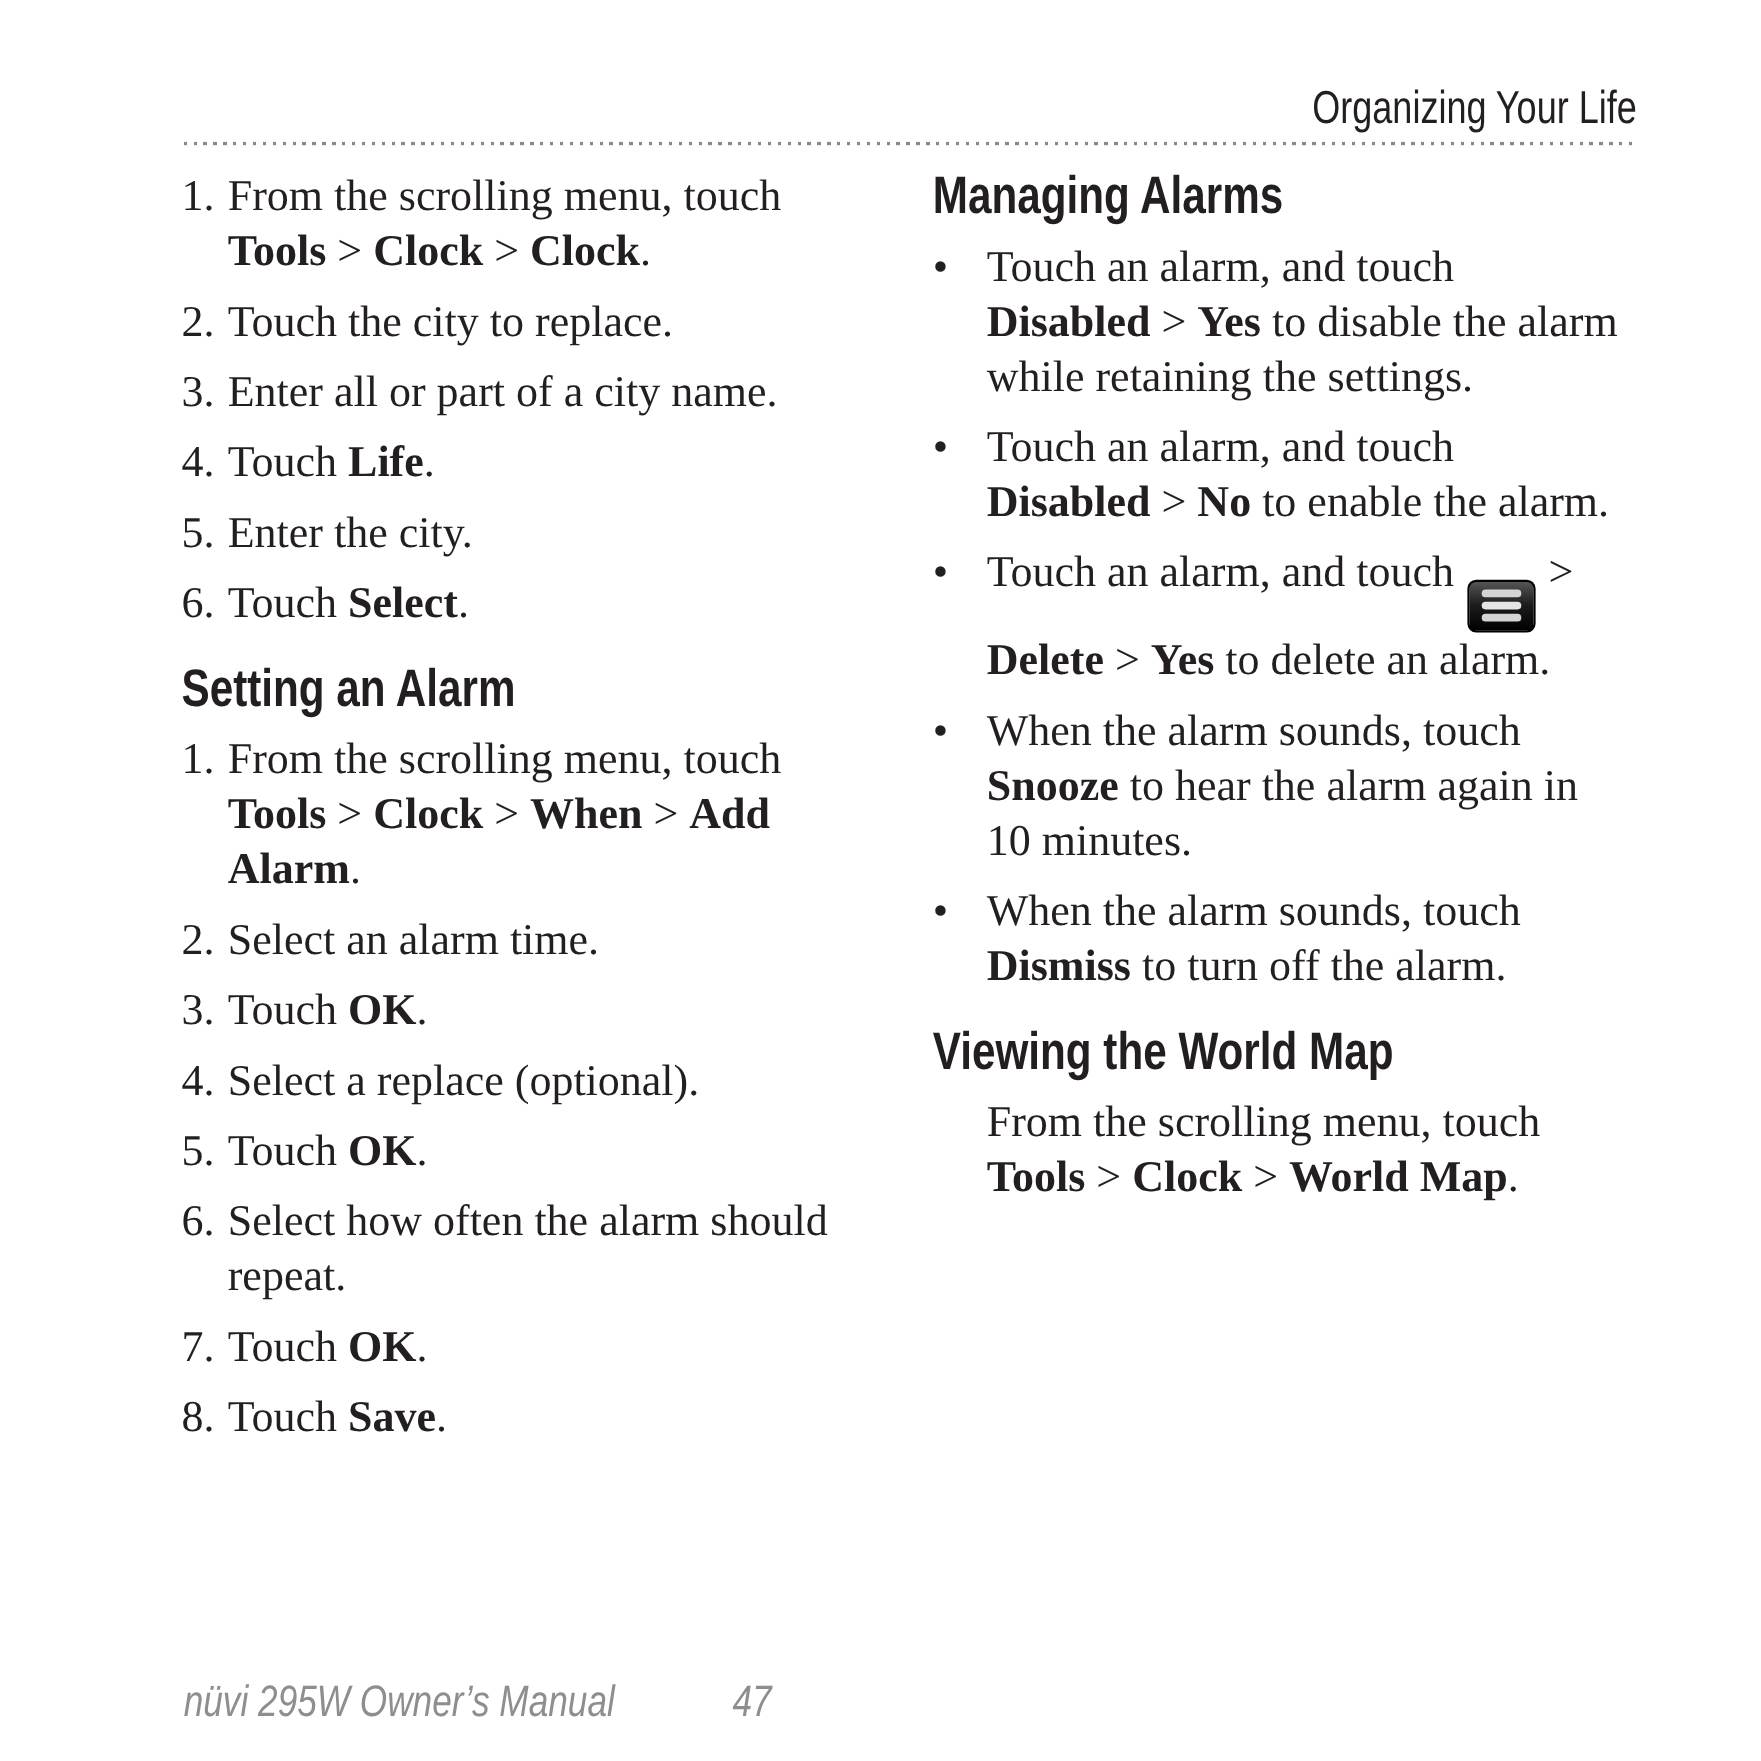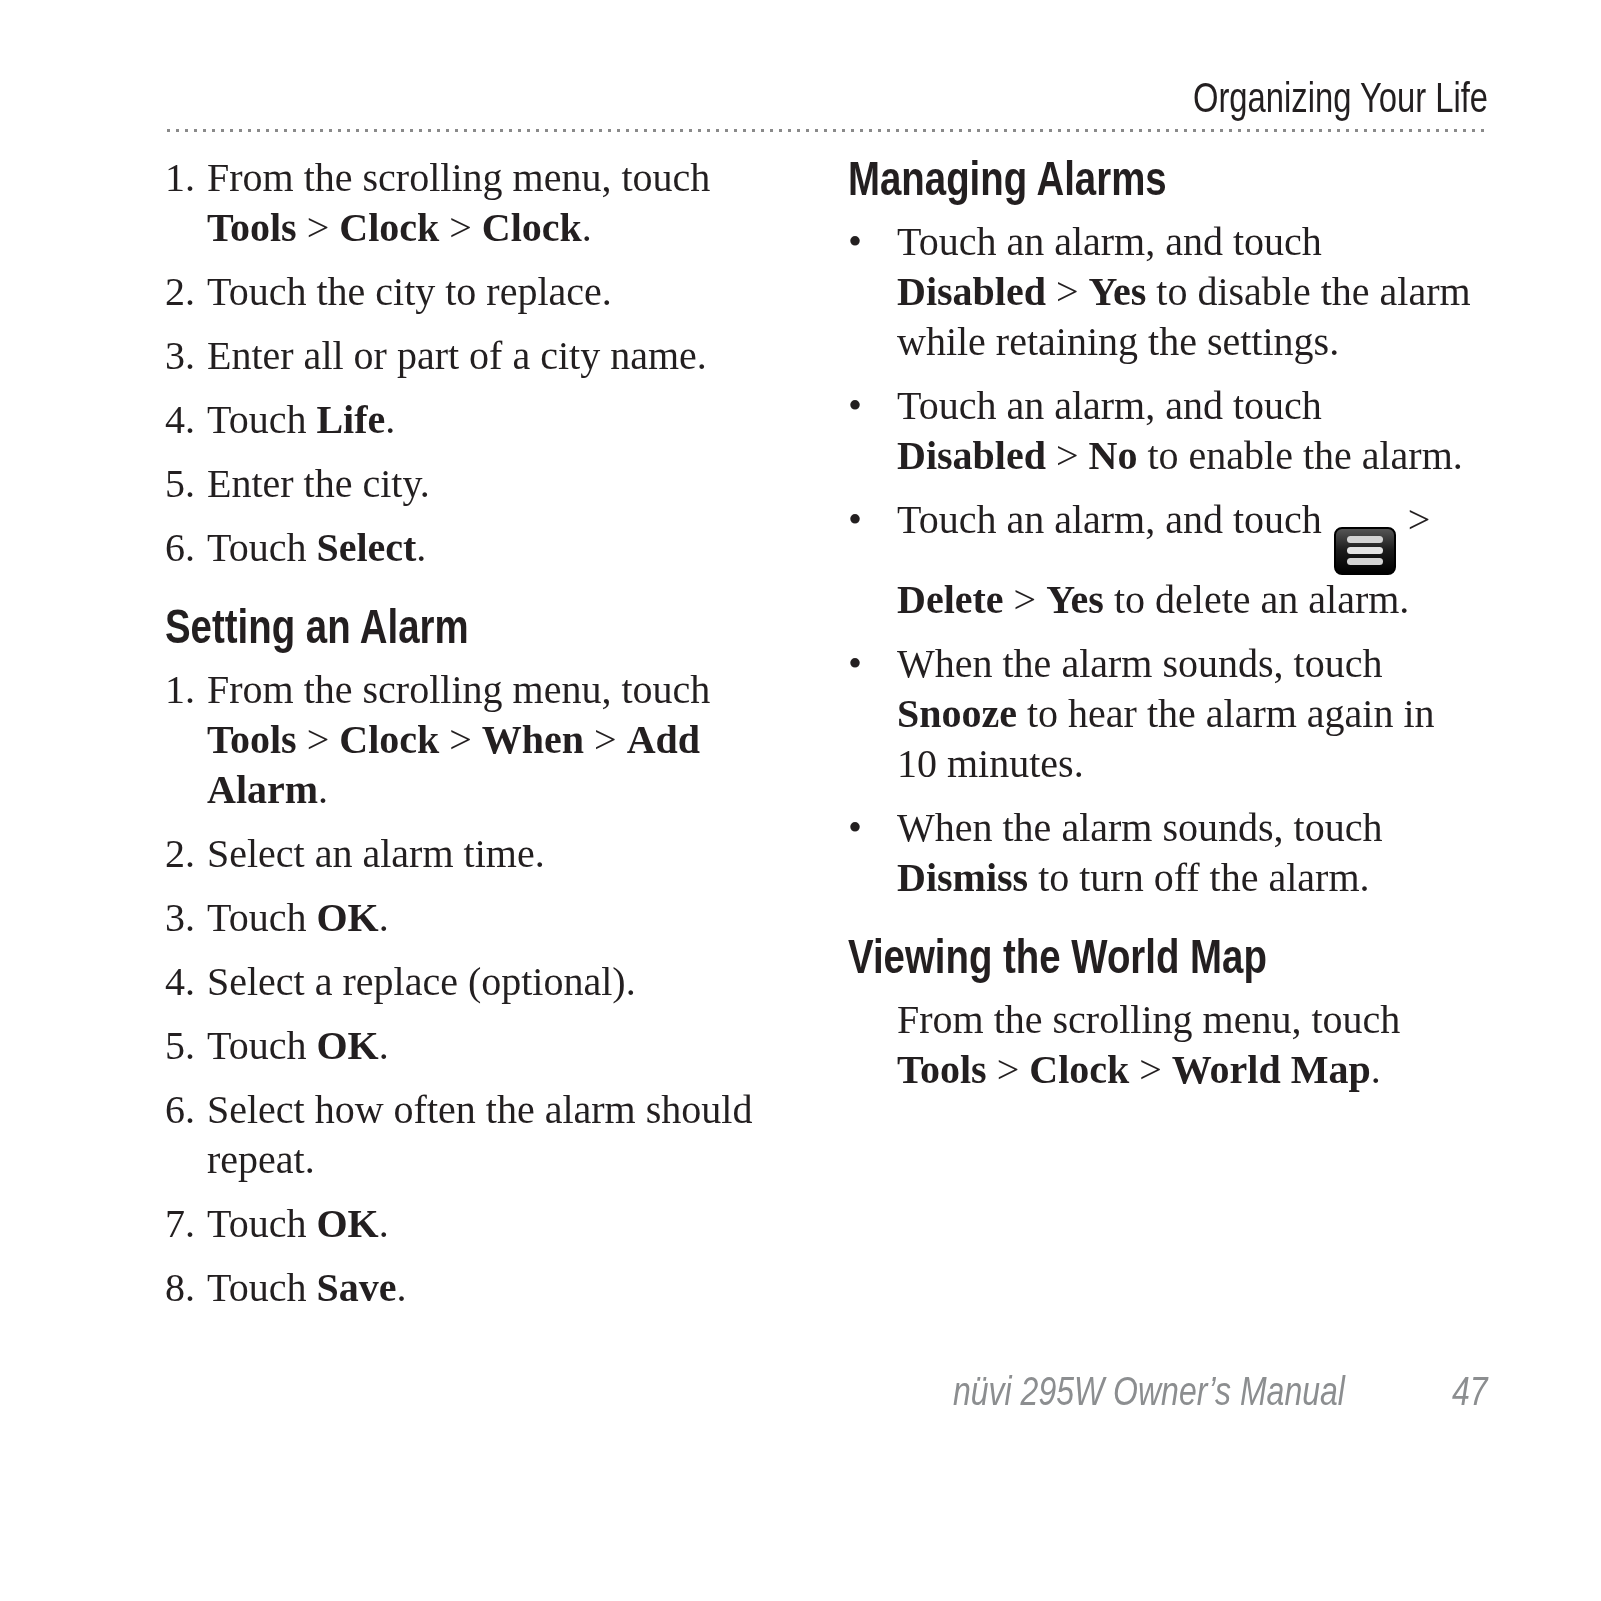--- a/index.html
+++ b/index.html
@@ -53,22 +53,22 @@
     gap:4px;width:62px;height:48px;box-sizing:border-box;
     border-radius:8px;border:2px solid #000;
     background:linear-gradient(180deg,#555 0%,#1c1c1c 48%,#000 100%);
     vertical-align:-10px;margin:0 2px;
   }
   .menu-icon i{display:block;width:36px;height:7px;border-radius:3.5px;background:#d4d4d4;}
   .menu-icon i:nth-child(2){background:#e4e4e4;}
 
   
   .page-footer{
-    position:absolute;left:167px;right:114px;top:1368px;
-    display:flex;justify-content:flex-end;align-items:baseline;
+    position:absolute;left:167px;right:114px;top:1524px;
+    display:flex;justify-content:flex-start;align-items:baseline;
     font-family:"Liberation Sans",sans-serif;font-style:italic;
     font-size:40px;line-height:46px;color:#8c8e90;
   }
   .footer-left{transform:scaleX(0.80);transform-origin:0 50%;white-space:nowrap;}
   .footer-right{transform:scaleX(0.80);transform-origin:100% 50%;white-space:nowrap;}
 </style>
 </head>
 <body>
 
 <div class="page">

